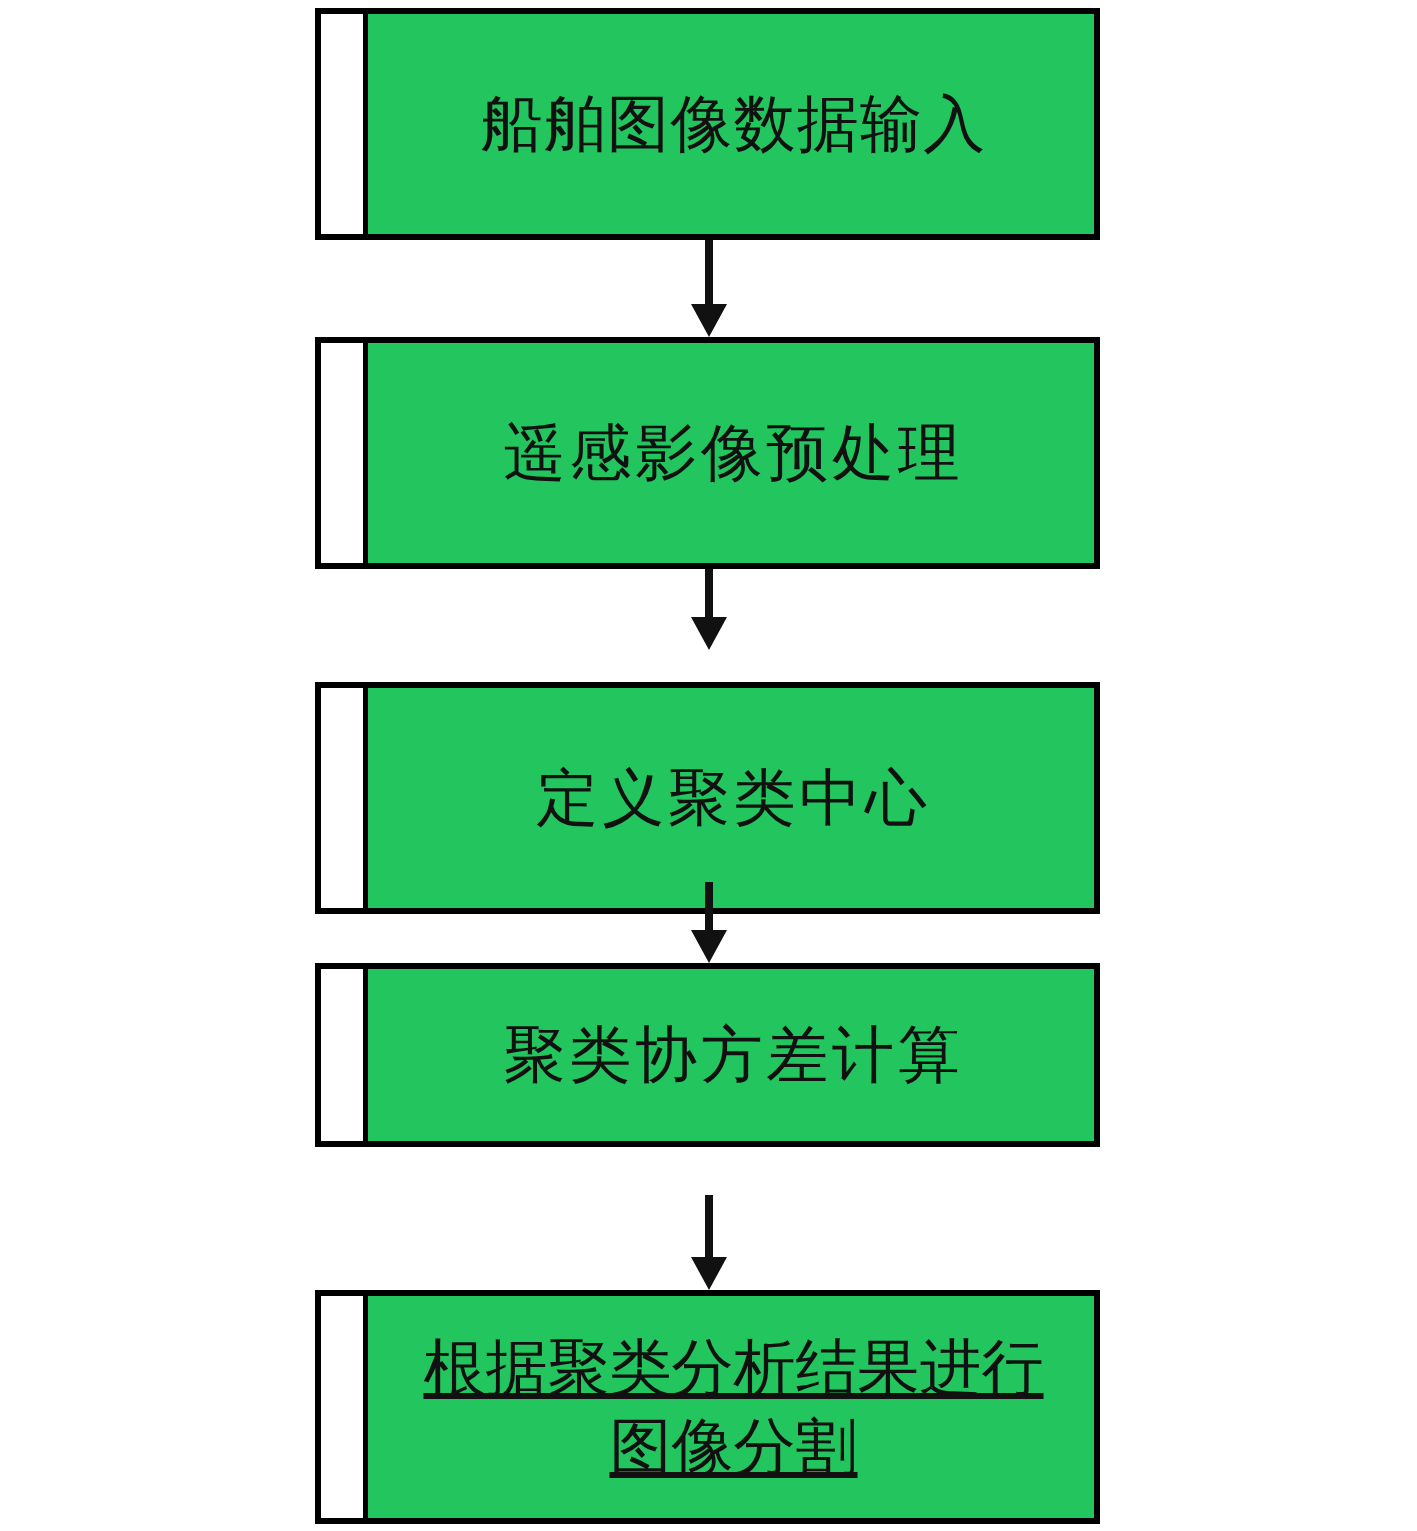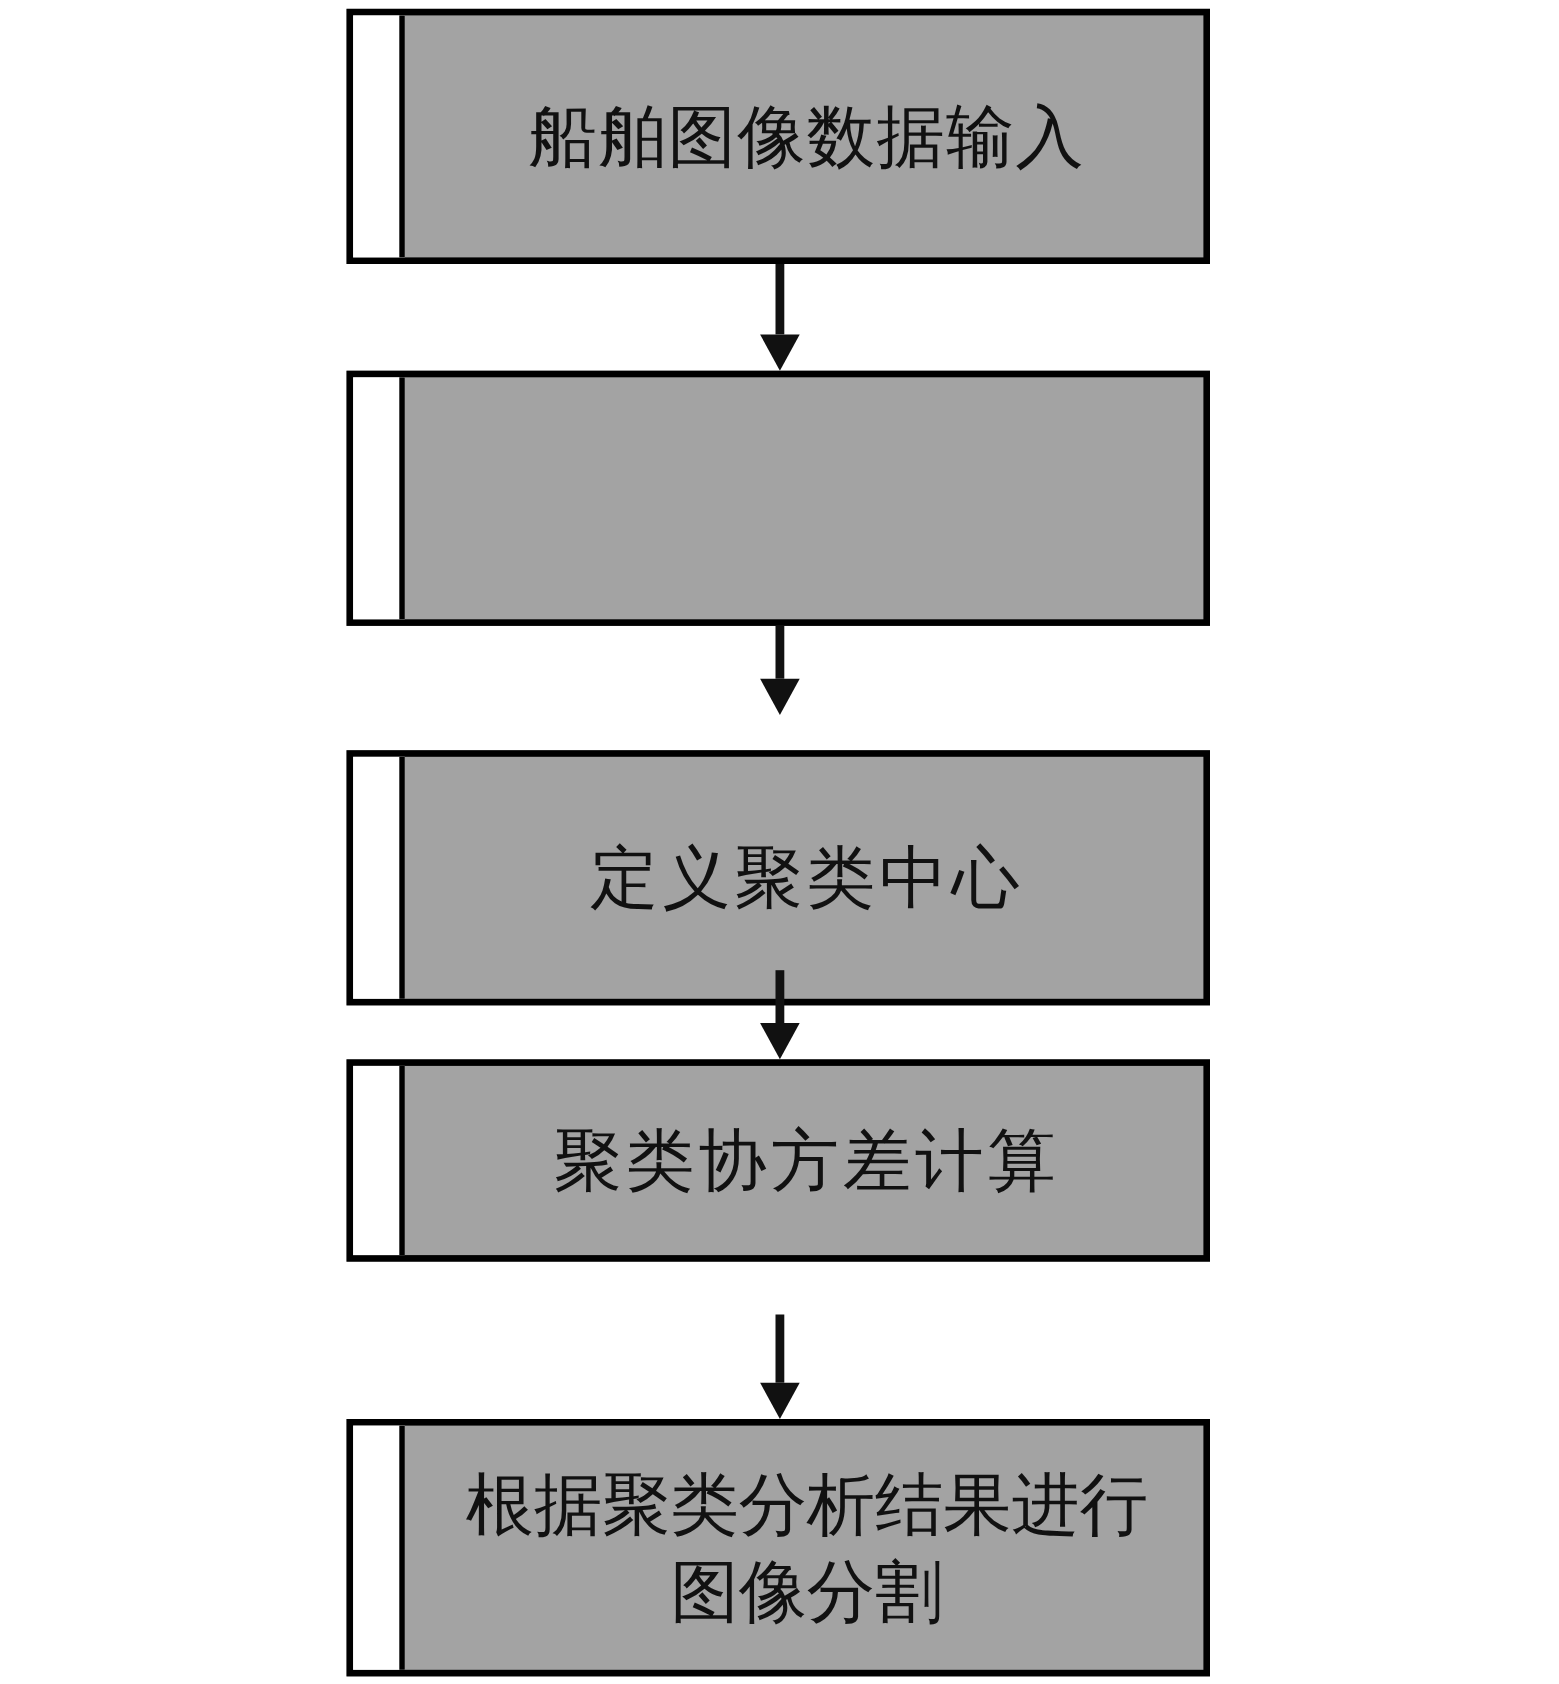--- a/index.html
+++ b/index.html
@@ -21,21 +21,21 @@
     background: #ffffff;
   }
 
   
   .node {
     position: absolute;
     left: 315px;
     width: 785px;             
     box-sizing: border-box;
     border: 6px solid #000000;
-    background: #a3a3a3;
+    background: #22c55e;
   }
 
   
   .node-gutter {
     position: absolute;
     top: 0;
     bottom: 0;
     left: 0;
     width: 47px;
     border-right: 5px solid #000000;
@@ -58,21 +58,21 @@
     font-family: "DejaVu Serif", "Liberation Serif", serif;
     font-size: 62px;
     line-height: 1.28;
     color: #111111;
     text-align: center;
     letter-spacing: 0.02em;
     white-space: pre-line;
     font-weight: 400;
   }
 
-  .node-label.tight { letter-spacing: 0.00em; }
+  .node-label.tight { letter-spacing: 0.00em; text-decoration: underline; }
   .node-label.loose { letter-spacing: 0.06em; }
 
   
   .connector {
     position: absolute;
     left: 709px;
     width: 0;
   }
   .connector .shaft {
     position: absolute;
@@ -103,20 +103,23 @@
     </div>
   </div>
 
   <div class="connector" style="top:240px; height:97px;">
     <span class="shaft" style="height:64px;"></span>
     <span class="head" style="top:64px;"></span>
   </div>
 
   <div class="node" style="top:337px; height:232px;">
     <span class="node-gutter"></span>
+    <div class="node-body">
+      <div class="node-label loose">遥感影像预处理</div>
+    </div>
   </div>
 
   <div class="connector" style="top:569px; height:81px;">
     <span class="shaft" style="height:48px;"></span>
     <span class="head" style="top:48px;"></span>
   </div>
 
   <div class="node" style="top:650px; height:232px;margin-top:32px;">
     <span class="node-gutter"></span>
     <div class="node-body">

